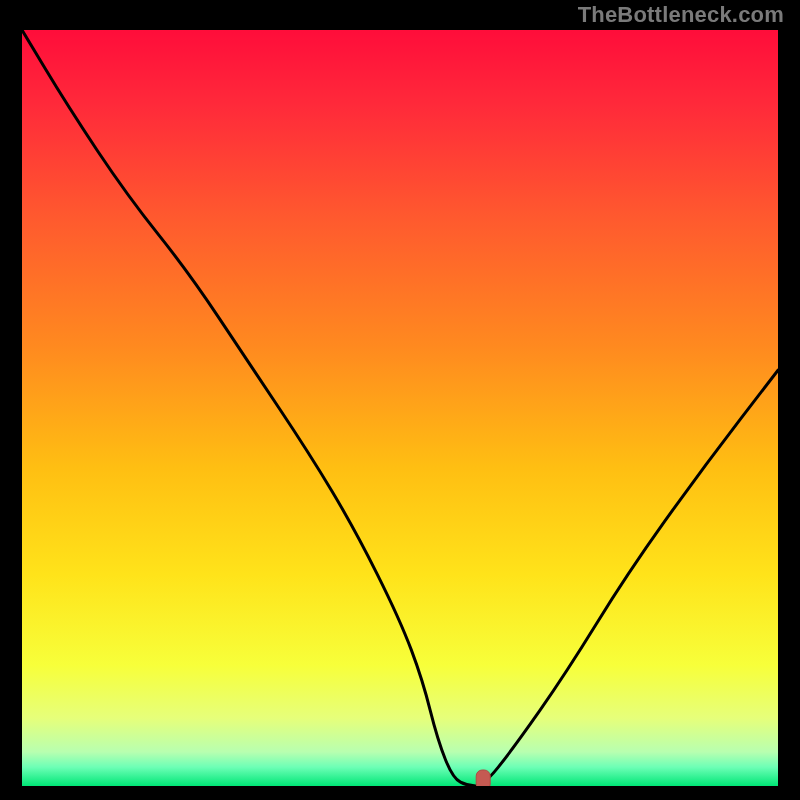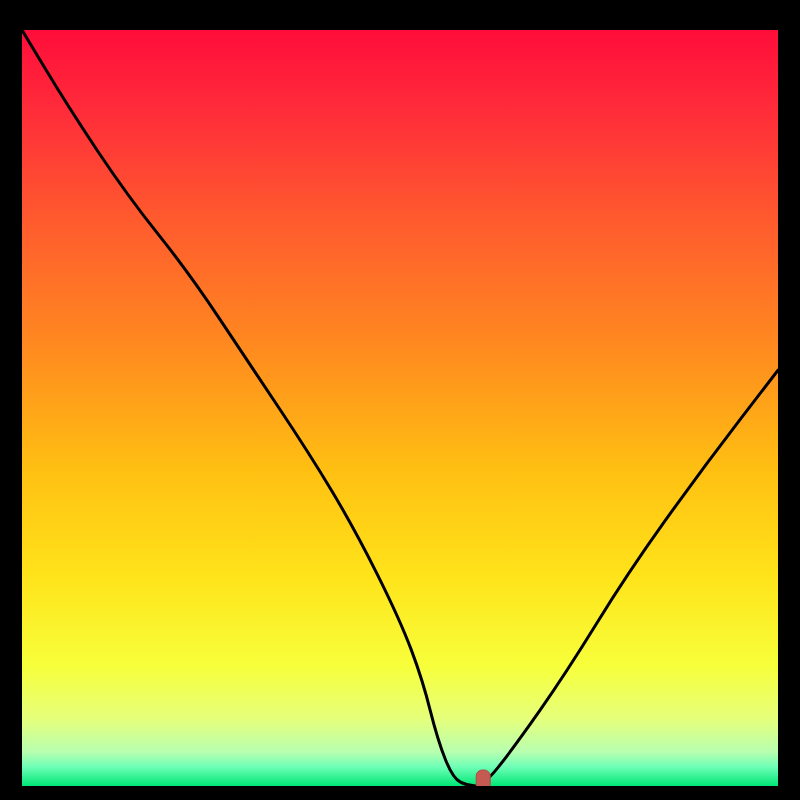--- a/index.html
+++ b/index.html
@@ -34,20 +34,21 @@
     top: 30px;
     width: 756px;
     height: 756px;
   }
   svg { display: block; }
 </style>
 </head>
 <body>
 
 <div class="frame">
+  <div class="attribution">TheBottleneck.com</div>
 
   <div class="plot">
     <svg id="chart-svg" width="756" height="756" viewBox="0 0 756 756" preserveAspectRatio="none">
       <defs>
         <linearGradient id="bg-grad" x1="0" y1="0" x2="0" y2="1">
             <stop offset="0.00%" stop-color="#ff0d3a"></stop>
             <stop offset="10.00%" stop-color="#ff2a3a"></stop>
             <stop offset="25.00%" stop-color="#ff5a2e"></stop>
             <stop offset="42.00%" stop-color="#ff8a1f"></stop>
             <stop offset="58.00%" stop-color="#ffbf12"></stop>

